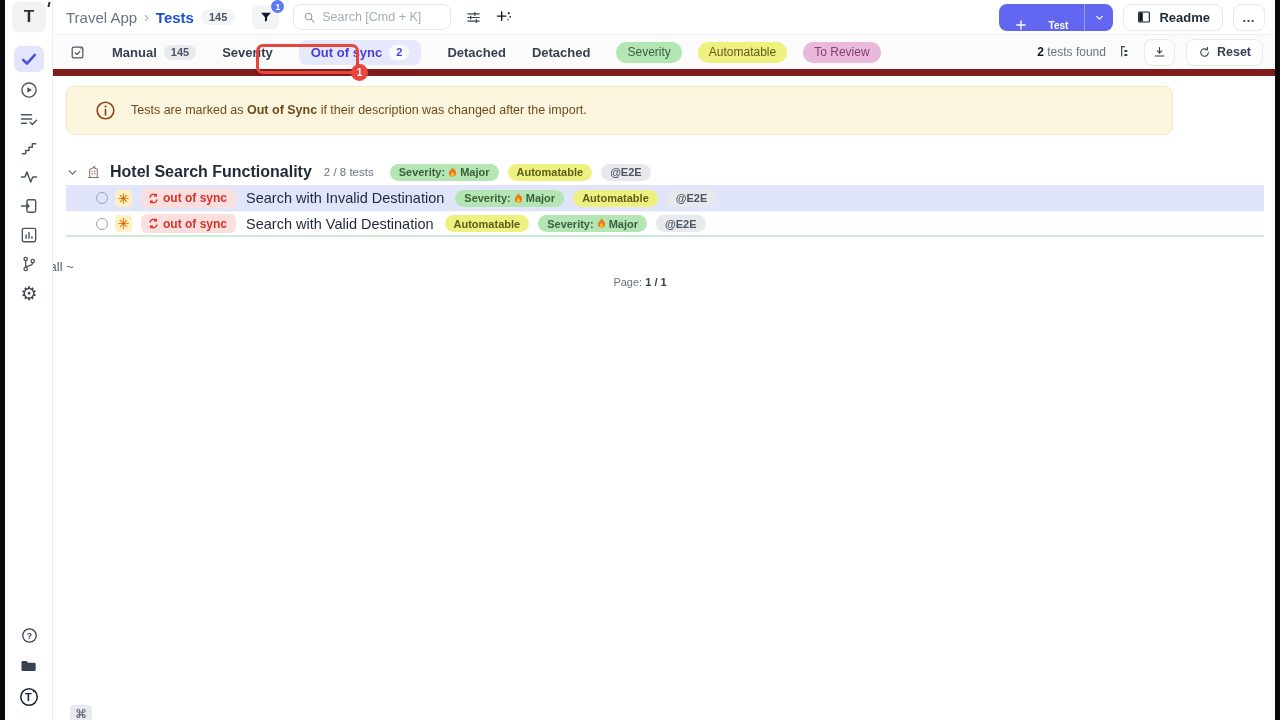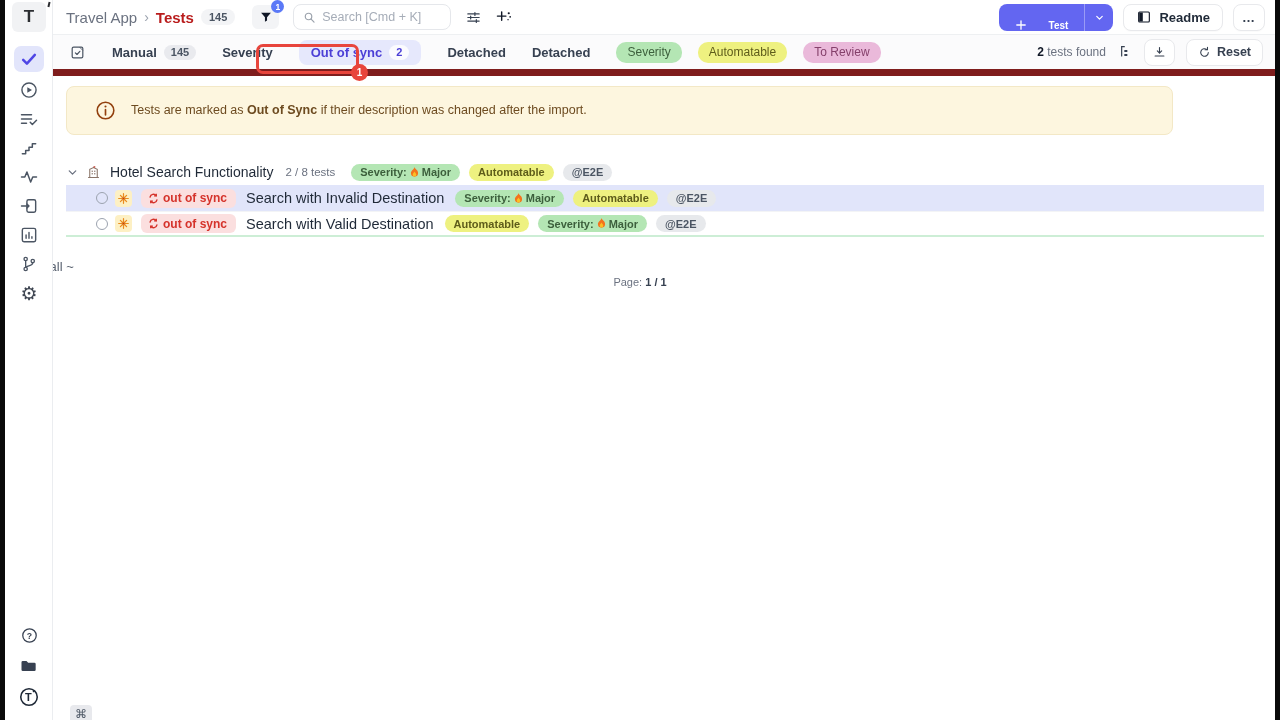--- a/index.html
+++ b/index.html
@@ -19,21 +19,21 @@
   .nav-item.active { background:#e2e5fb; height:26px; }
   .nav svg { display:block; }
   .gear-glyph { font-size:19px; color:#3f4652; line-height:1; }
   .side-bottom { position:absolute; bottom:12px; left:0; width:48px; display:flex; flex-direction:column; align-items:center; gap:9px; }
 
   
   .topbar { position:absolute; left:53px; right:5px; top:0; height:35px; background:#fff; border-bottom:1px solid #eef0f2; display:flex; align-items:center; }
   .crumbs { display:flex; align-items:center; gap:7px; margin-left:13px; }
   .crumb-app { font-size:15px; color:#6b7280; font-weight:500; }
   .crumb-sep { font-size:14px; color:#9ca3af; }
-  .crumb-page { font-size:15px; color:#b91c1c; font-weight:700; }
+  .crumb-page { font-size:15px; color:#1d4ed8; font-weight:700; }
   .pill-count { background:#f3f4f6; color:#4b5563; font-size:11px; font-weight:600; border-radius:9px; padding:2px 8px; }
   .filter-btn { position:relative; margin-left:17px; width:27px; height:24px; background:#f3f4f6; border-radius:6px; display:flex; align-items:center; justify-content:center; cursor:pointer; }
   .filter-badge { position:absolute; top:-5px; right:-5px; width:13px; height:13px; background:#5b79f7; color:#fff; border-radius:50%; font-size:8.5px; font-weight:700; display:flex; align-items:center; justify-content:center; }
   .search-box { margin-left:14px; width:158px; height:26px; border:1px solid #e5e7eb; border-radius:8px; display:flex; align-items:center; gap:6px; padding:0 9px; background:#fff; }
   .search-box input { border:none; outline:none; width:115px; font-size:12.5px; color:#374151; font-family:"Liberation Sans",sans-serif; background:transparent; }
   .search-box input::placeholder { color:#a6adb8; }
   .icon-plain { margin-left:14px; cursor:pointer; display:flex; align-items:center; }
   .top-right { margin-left:auto; display:flex; align-items:center; gap:10px; margin-right:10px; }
   .btn-test { display:flex; height:27px; border-radius:8px; overflow:hidden; cursor:pointer; }
   .btn-test .main { background:#6366f1; color:#fff; font-size:10px; font-weight:600; display:flex; align-items:flex-end; gap:22px; padding:0 16px; }
@@ -65,21 +65,21 @@
   .anno-dot { position:absolute; left:351px; top:64px; width:17px; height:17px; background:#e8453c; border-radius:50%; color:#fff; font-size:10px; font-weight:700; display:flex; align-items:center; justify-content:center; z-index:31; }
 
   
   .banner { position:absolute; left:66px; top:86px; width:1107px; height:49px; background:#fdf6df; border:1px solid #f3e8c6; border-radius:8px; display:flex; align-items:center; }
   .banner-icon { margin-left:28px; flex:0 0 auto; }
   .banner-text { margin-left:15px; font-size:12.5px; color:#6d4b20; line-height:17px; }
   .banner-text b { font-weight:700; }
 
   
   .suite-row { position:absolute; left:66px; top:161px; right:16px; height:22px; display:flex; align-items:center; gap:7px; }
-  .suite-title { font-size:14px; font-weight:400; color:#1f2937; margin-left:2px; cursor:pointer; }
+  .suite-title { font-size:16px; font-weight:700; color:#1f2937; margin-left:2px; cursor:pointer; }
   .suite-count { font-size:11.5px; color:#6b7280; margin-left:5px; }
   .badge { font-size:11px; border-radius:9px; padding:2.5px 9px; display:inline-flex; align-items:center; gap:3px; white-space:nowrap;font-weight:bold; }
   .badge.green { background:#b4e6b4; color:#3c5f3c; }
   .badge.yellow { background:#eef180; color:#5e5c1a; }
   .badge.gray { background:#e7e9ec; color:#4b5563; }
   .suite-badges { display:flex; align-items:center; gap:9px; margin-left:9px; }
 
   .test-row { position:absolute; left:66px; right:16px; height:26px; display:flex; align-items:center; cursor:pointer; }
   .test-row.selected { background:#e1e5fa; }
   .test-row.row2 { border-top:1px solid #f3f4f6; border-bottom:2px solid #cdeed6; }

